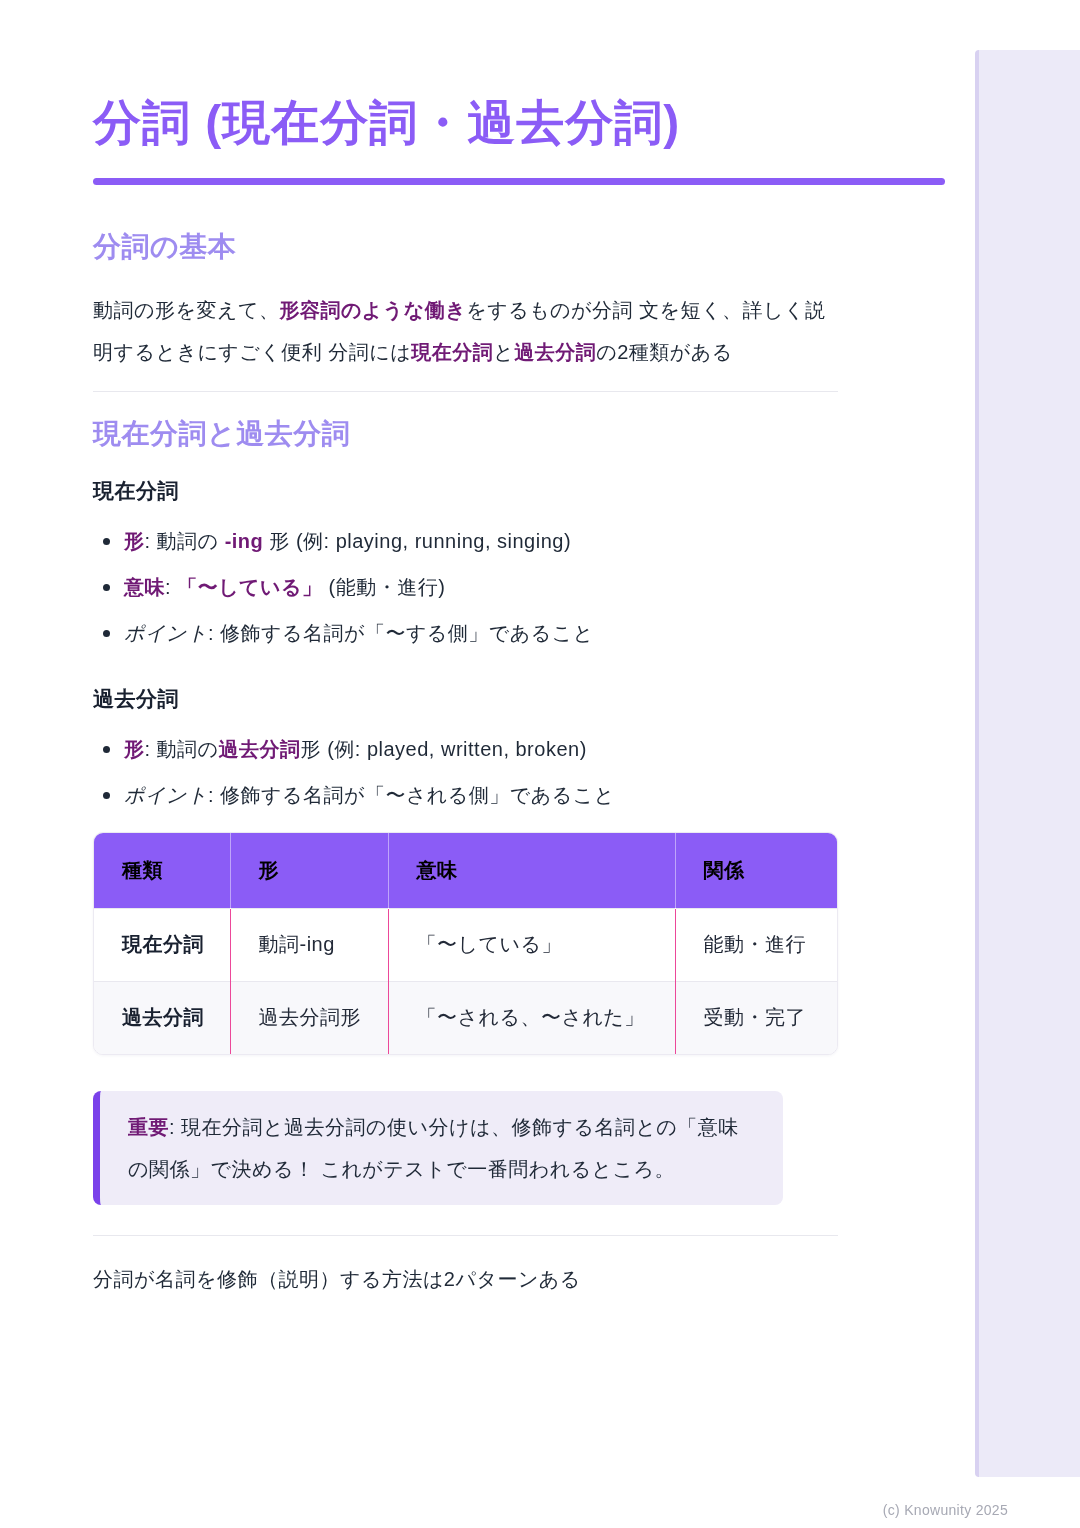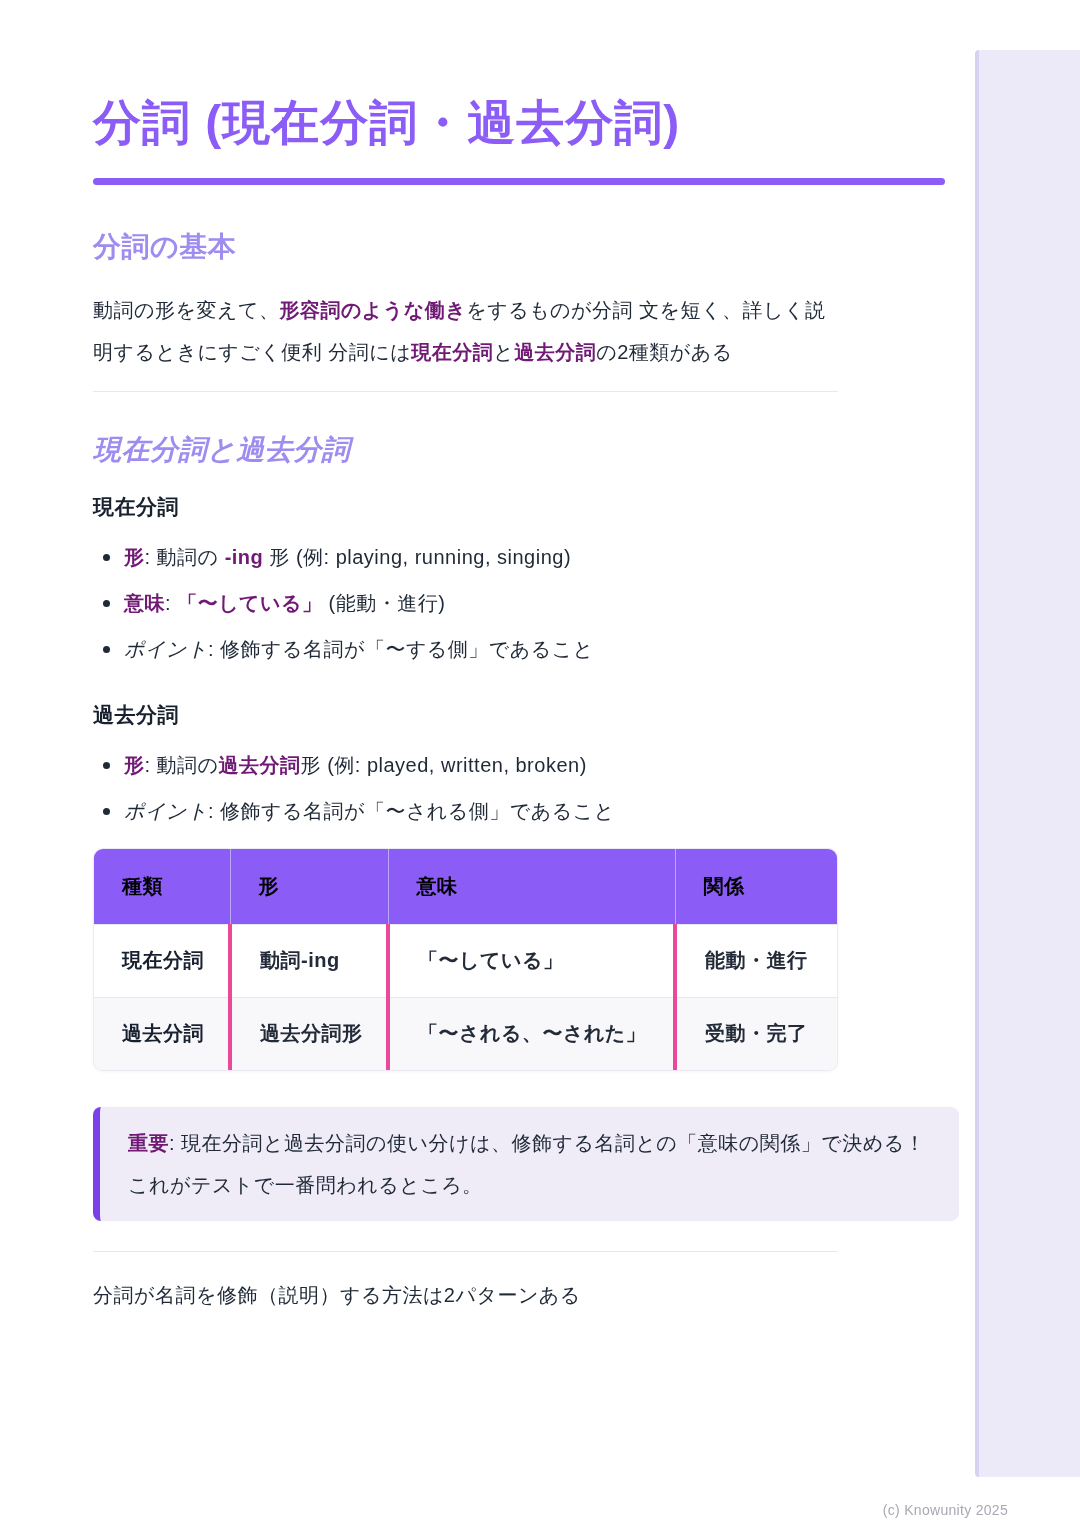--- a/index.html
+++ b/index.html
@@ -26,21 +26,21 @@
   }
   .title-rule {
     width: 852px; height: 7px; background: #8b5cf6;
     border: none; border-radius: 4px; margin-top: 26px;
   }
   h2.section-heading {
     font-size: 28px; line-height: 36px; font-weight: 800;
     color: #9e8cf0; letter-spacing: 0.5px;
   }
   .h2-basics { margin-top: 44px; }
-  .h2-participles { margin-top: 40px; font-style: italic; }
+  .h2-participles { margin-top: 24px; }
   .h2-usage { margin-top: 40px; }
 
   p.body-text {
     font-size: 20px; line-height: 42px; letter-spacing: 0.5px;
     color: #1f2937;
   }
   .p-basics { margin-top: 24px; }
   .p-usage { margin-top: 22px; }
   b { font-weight: 700; color: #701a75; }
 
@@ -82,26 +82,26 @@
     background: #8b5cf6; color: #000000; font-weight: 700;
     font-size: 20px; text-align: left; height: 75px;
     padding: 0 10px 0 28px; letter-spacing: 0.5px; vertical-align: middle;
   }
   table.compare-table th + th { border-left: 1px solid rgba(255,255,255,0.45); }
   table.compare-table td {
     font-size: 20px; height: 73px; padding: 0 10px 0 28px;
     vertical-align: middle; letter-spacing: 0.5px; color: #232a38;
     border-top: 1px solid #e9e8ef;
   }
-  table.compare-table td + td { border-left: 4px solid #ec4899; font-weight: bold; }
+  table.compare-table td + td { border-left: 1px solid #ec4899; }
   table.compare-table td.rowhead { font-weight: 700; color: #192130; }
   table.compare-table tr.alt td { background: #f8f8fb; }
 
   .callout {
-    margin-top: 36px; width: 866px;
+    margin-top: 36px; width: 690px;
     background: #efecf8; border-left: 7px solid #7a41ea;
     border-radius: 8px; padding: 15px 30px 15px 28px;
     font-size: 20px; line-height: 42px; letter-spacing: 0.5px; color: #1f2937;
   }
 
   .copyright {
     position: absolute; top: 1502px; right: 72px;
     font-size: 14px; line-height: 16px; color: #a7a9b4; letter-spacing: 0.3px;
   }
 </style>

